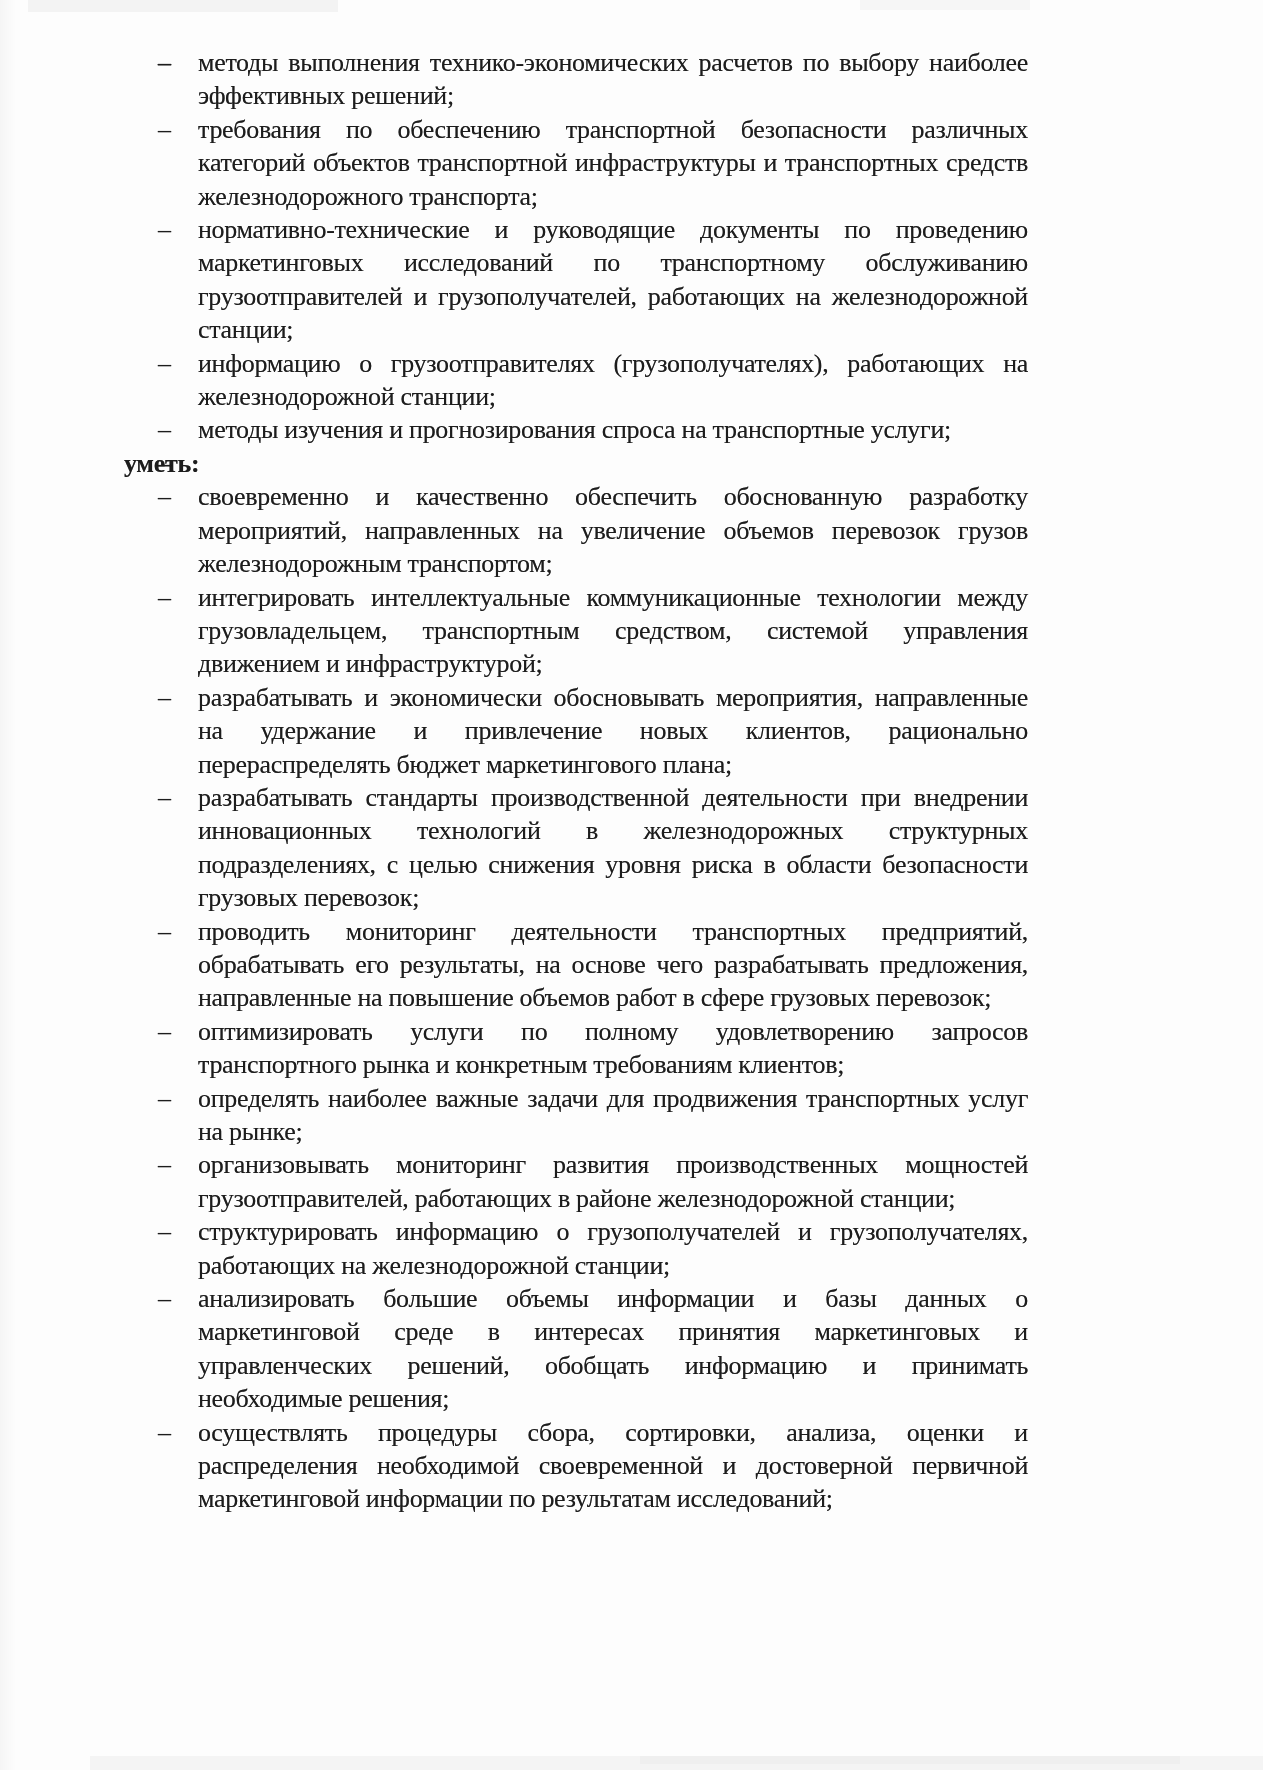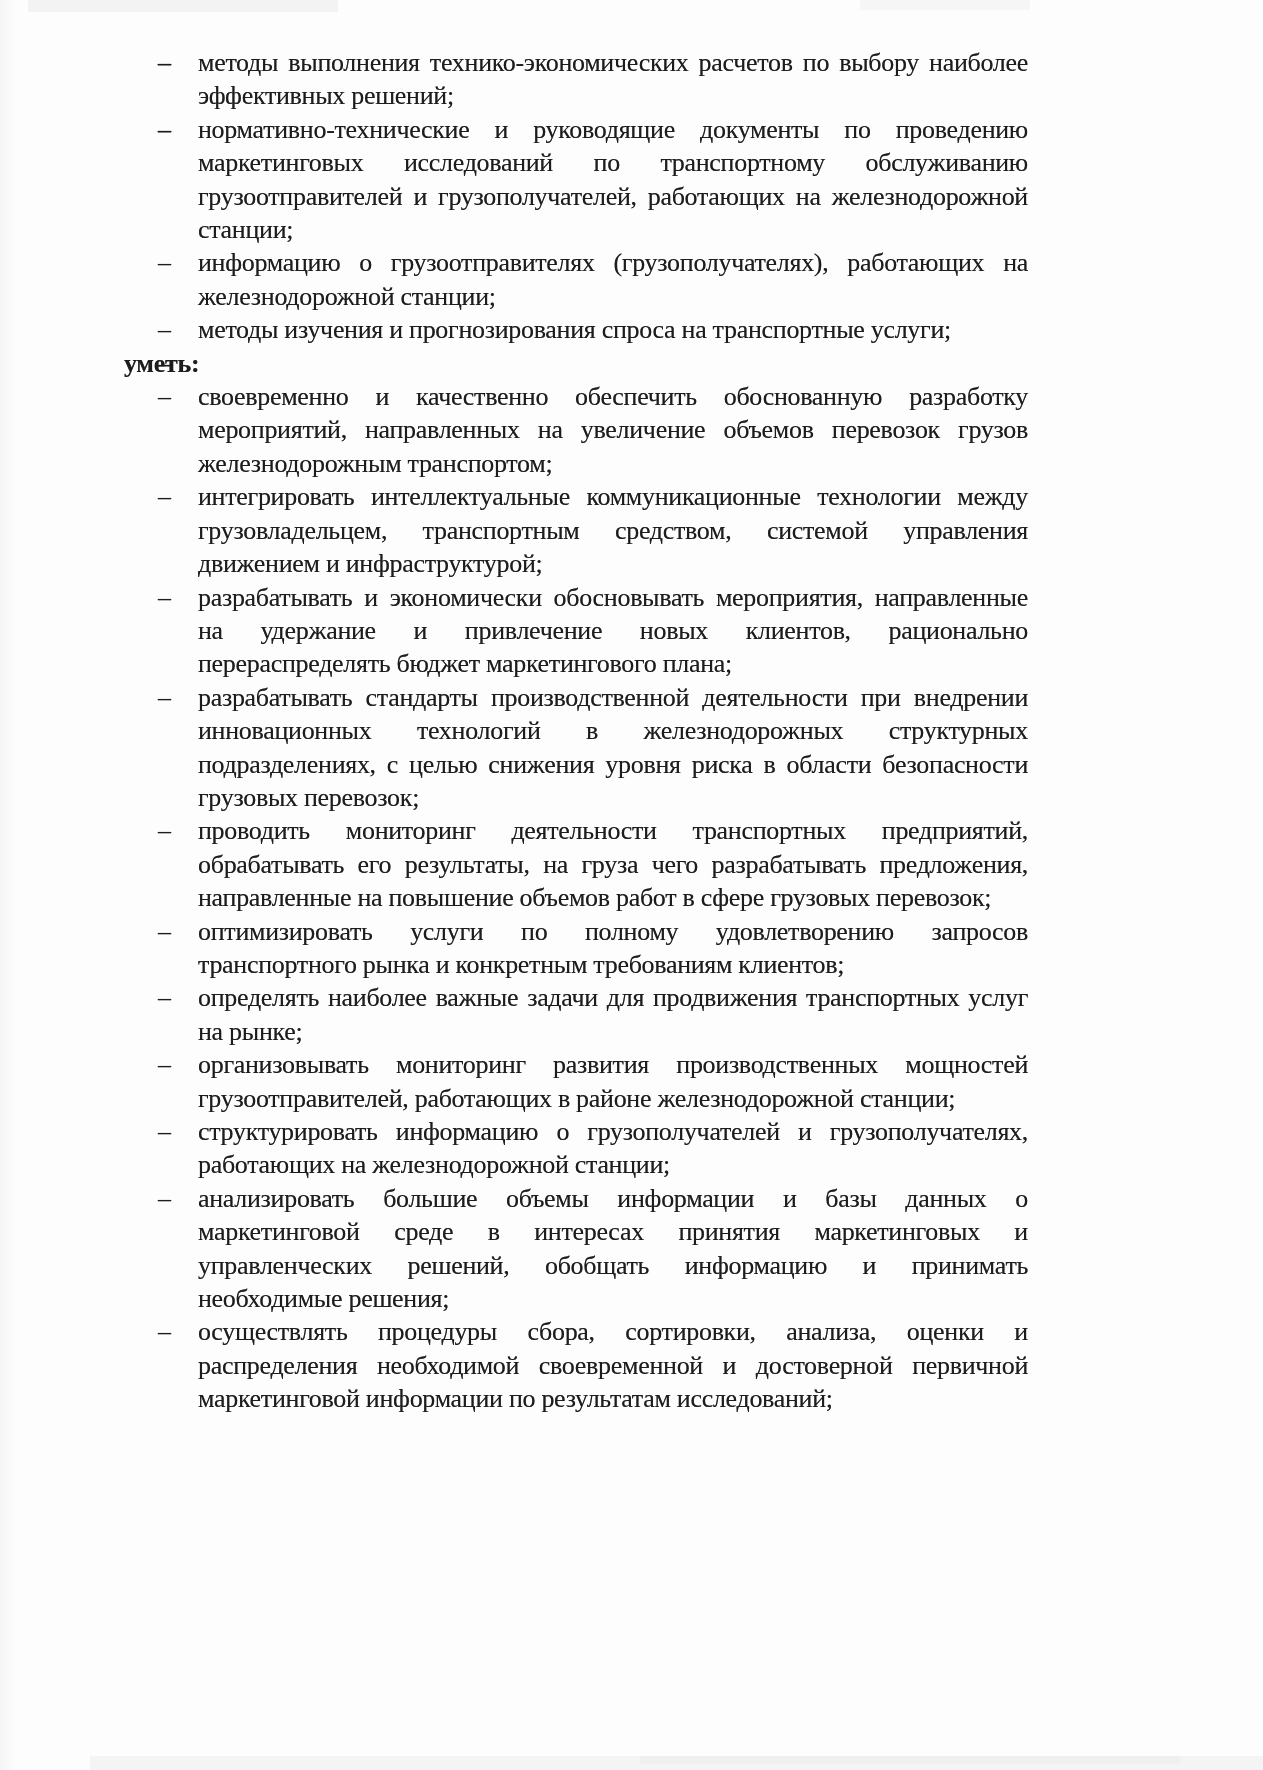--- a/index.html
+++ b/index.html
@@ -78,20 +78,21 @@
           <span class="dash">–</span>
         </li>
 
         <li class="item">
           <span class="dash">–</span>
           <span class="item-text">методы выполнения технико-экономических расчетов по выбору наиболее эффективных решений;</span>
         </li>
 
         <li class="item">
           <span class="dash">–</span>
+          <span class="item-text">требования по обеспечению транспортной безопасности различных категорий объектов транспортной инфраструктуры и транспортных средств железнодорожного транспорта;</span>
         </li>
 
         <li class="item">
           <span class="dash">–</span>
           <span class="item-text">нормативно-технические и руководящие документы по проведению маркетинговых исследований по транспортному обслуживанию грузоотправителей и грузополучателей, работающих на железнодорожной станции;</span>
         </li>
 
         <li class="item">
           <span class="dash">–</span>
           <span class="item-text">информацию о грузоотправителях (грузополучателях), работающих на железнодорожной станции;</span>
@@ -130,21 +131,21 @@
           <span class="item-text">разрабатывать и экономически обосновывать мероприятия, направленные на удержание и привлечение новых клиентов, рационально перераспределять бюджет маркетингового плана;</span>
         </li>
 
         <li class="item">
           <span class="dash">–</span>
           <span class="item-text">разрабатывать стандарты производственной деятельности при внедрении инновационных технологий в железнодорожных структурных подразделениях, с целью снижения уровня риска в области безопасности грузовых перевозок;</span>
         </li>
 
         <li class="item">
           <span class="dash">–</span>
-          <span class="item-text">проводить мониторинг деятельности транспортных предприятий, обрабатывать его результаты, на груза чего разрабатывать предложения, направленные на повышение объемов работ в сфере грузовых перевозок;</span>
+          <span class="item-text">проводить мониторинг деятельности транспортных предприятий, обрабатывать его результаты, на основе чего разрабатывать предложения, направленные на повышение объемов работ в сфере грузовых перевозок;</span>
         </li>
 
         <li class="item">
           <span class="dash">–</span>
           <span class="item-text">оптимизировать услуги по полному удовлетворению запросов транспортного рынка и конкретным требованиям клиентов;</span>
         </li>
 
         <li class="item">
           <span class="dash">–</span>
           <span class="item-text">определять наиболее важные задачи для продвижения транспортных услуг на рынке;</span>

